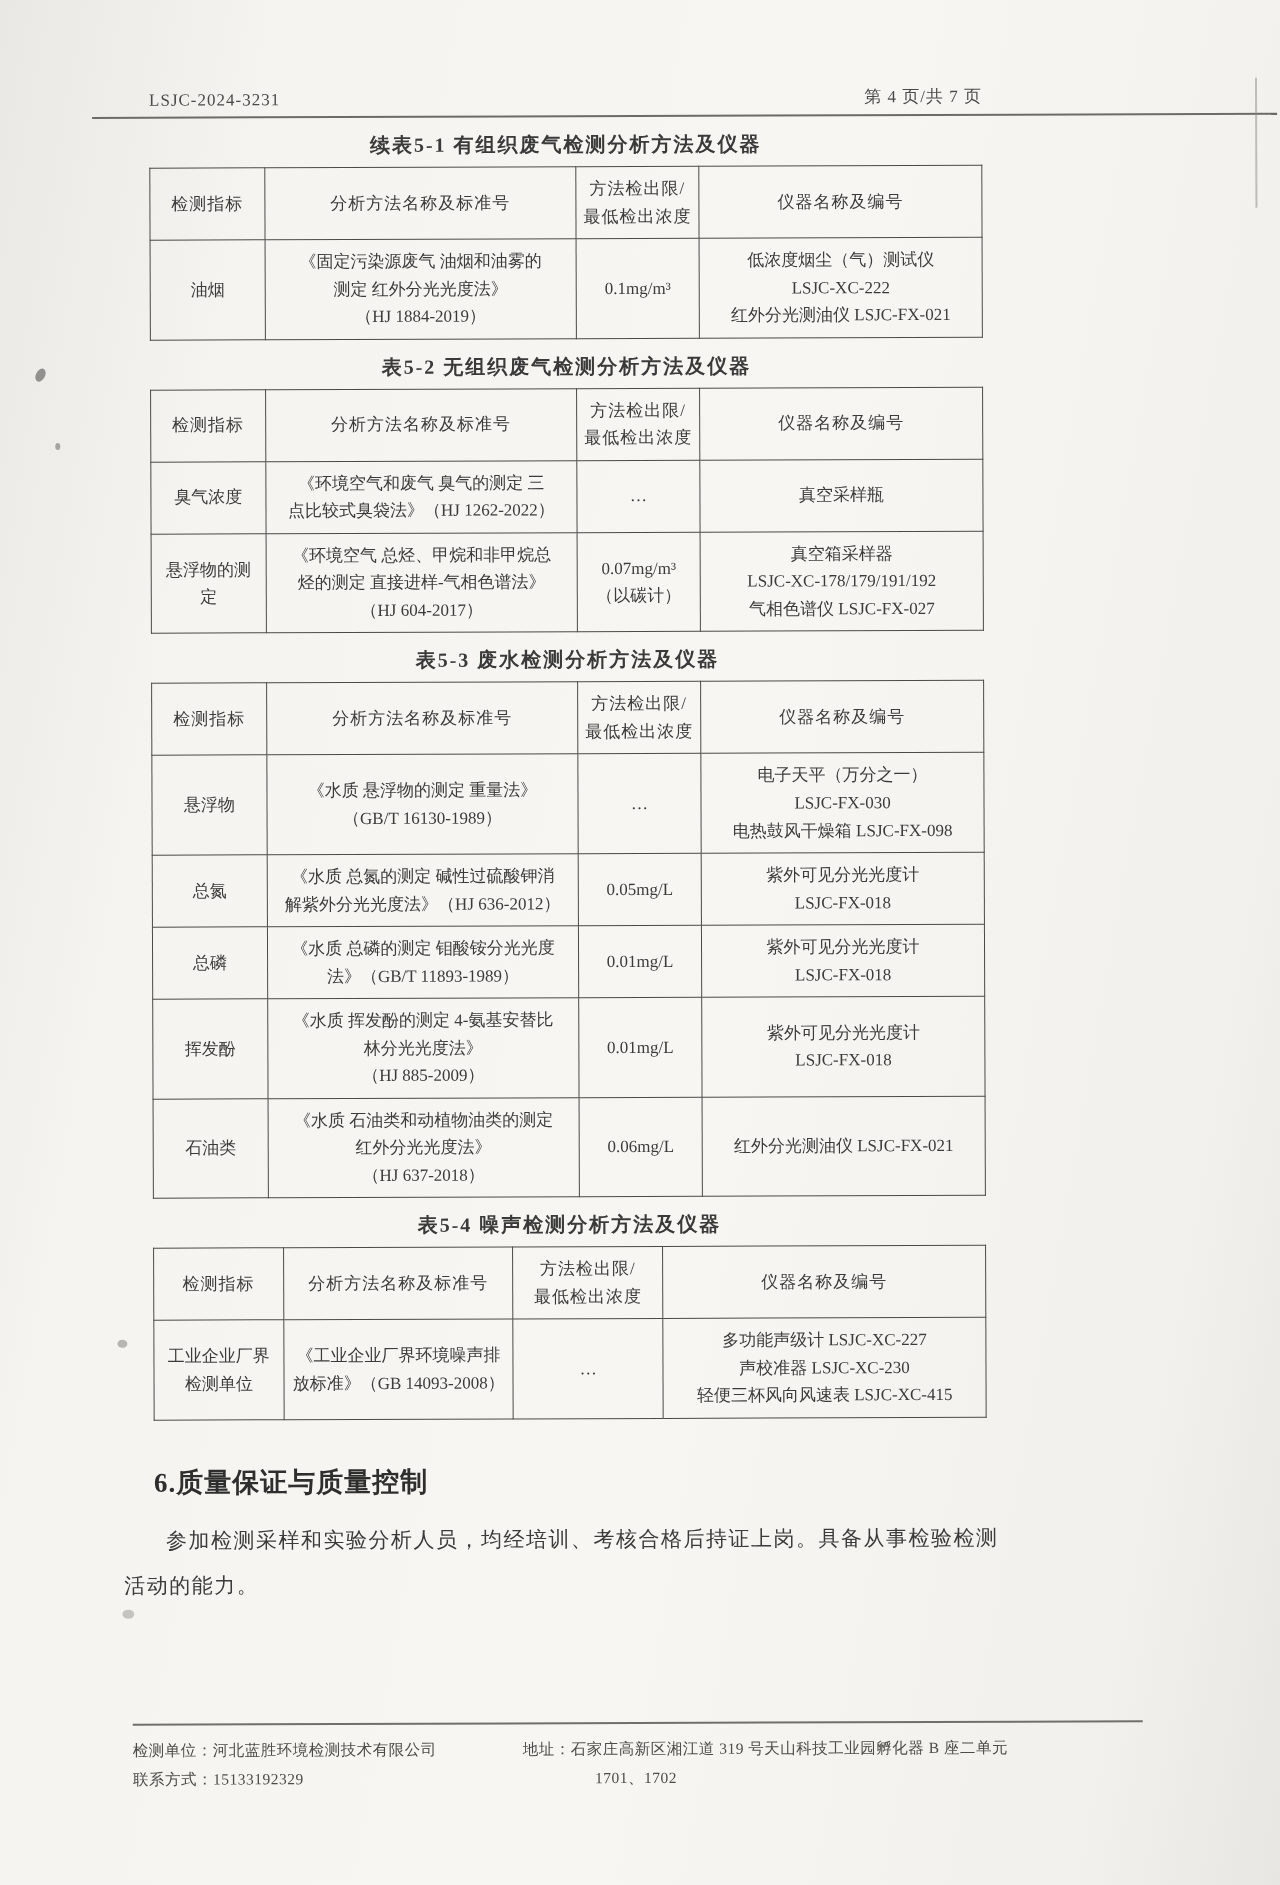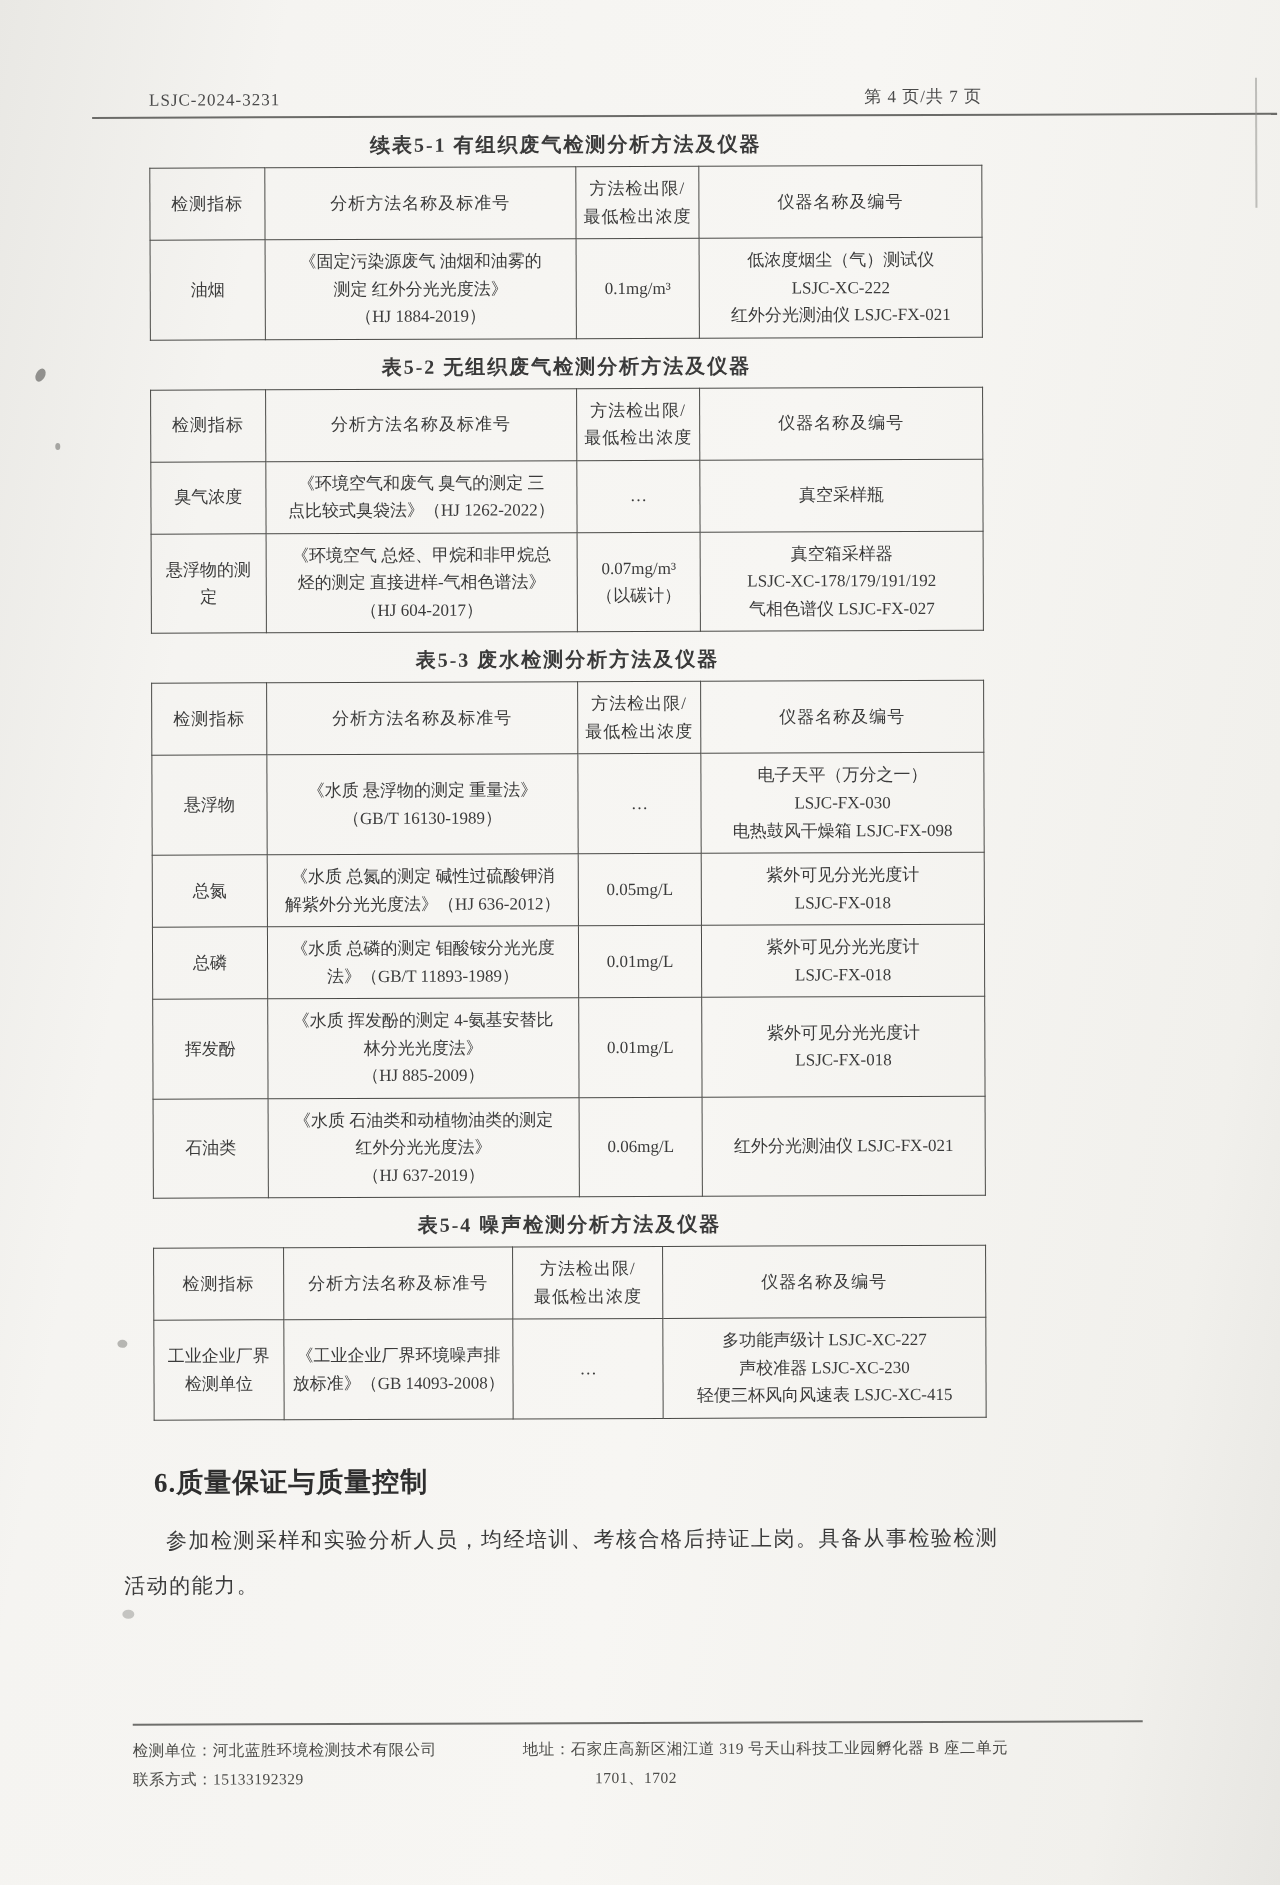--- a/index.html
+++ b/index.html
@@ -204,21 +204,21 @@
 林分光光度法》
 （HJ 885-2009）</td>
           <td class="preline">0.01mg/L</td>
           <td class="preline">紫外可见分光光度计
 LSJC-FX-018</td>
         </tr>
         <tr>
           <td class="preline">石油类</td>
           <td class="preline">《水质 石油类和动植物油类的测定
 红外分光光度法》
-（HJ 637-2019）</td>
+（HJ 637-2018）</td>
           <td class="preline">0.06mg/L</td>
           <td class="preline">红外分光测油仪 LSJC-FX-021</td>
         </tr>
       </tbody>
     </table>
 
     <div class="table-title">表5-4  噪声检测分析方法及仪器</div>
     <table class="tblB">
       <colgroup>
           <col class="c1">

